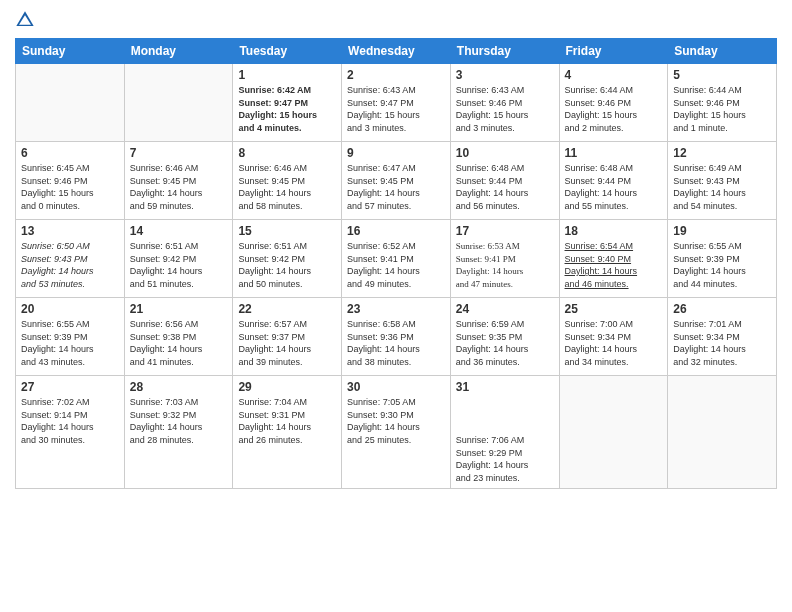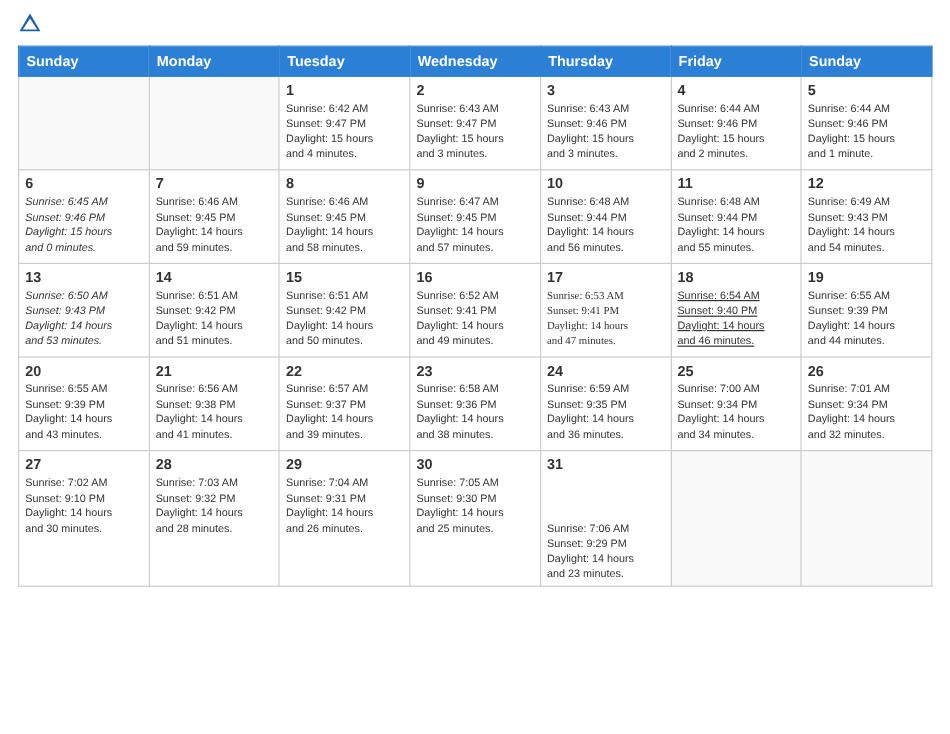--- a/index.html
+++ b/index.html
@@ -119,21 +119,21 @@
           <th>Friday</th>
           <th>Sunday</th>
         </tr>
     </thead>
     <tbody id="calendar-body">
     <tr>
           <td class="empty"></td>
           <td class="empty"></td>
           <td>
             <span class="day-number">1</span>
-            <div class="day-info" style="white-space: pre-line;">Sunrise: 6:42 AM
+            <div class="day-info" style="white-space: pre-line; font-weight: bold;">Sunrise: 6:42 AM
 Sunset: 9:47 PM
 Daylight: 15 hours
 and 4 minutes.</div>
           </td>
           <td>
             <span class="day-number">2</span>
             <div class="day-info" style="white-space: pre-line;">Sunrise: 6:43 AM
 Sunset: 9:47 PM
 Daylight: 15 hours
 and 3 minutes.</div>
@@ -156,21 +156,21 @@
             <span class="day-number">5</span>
             <div class="day-info" style="white-space: pre-line;">Sunrise: 6:44 AM
 Sunset: 9:46 PM
 Daylight: 15 hours
 and 1 minute.</div>
           </td>
         </tr>
         <tr>
           <td>
             <span class="day-number">6</span>
-            <div class="day-info" style="white-space: pre-line; font-style: italic;">Sunrise: 6:45 AM
+            <div class="day-info" style="white-space: pre-line;">Sunrise: 6:45 AM
 Sunset: 9:46 PM
 Daylight: 15 hours
 and 0 minutes.</div>
           </td>
           <td>
             <span class="day-number">7</span>
             <div class="day-info" style="white-space: pre-line;">Sunrise: 6:46 AM
 Sunset: 9:45 PM
 Daylight: 14 hours
 and 59 minutes.</div>
@@ -310,21 +310,21 @@
             <div class="day-info" style="white-space: pre-line;">Sunrise: 7:01 AM
 Sunset: 9:34 PM
 Daylight: 14 hours
 and 32 minutes.</div>
           </td>
         </tr>
         <tr>
           <td>
             <span class="day-number">27</span>
             <div class="day-info" style="white-space: pre-line;">Sunrise: 7:02 AM
-Sunset: 9:10 PM
+Sunset: 9:14 PM
 Daylight: 14 hours
 and 30 minutes.</div>
           </td>
           <td>
             <span class="day-number">28</span>
             <div class="day-info" style="white-space: pre-line;">Sunrise: 7:03 AM
 Sunset: 9:32 PM
 Daylight: 14 hours
 and 28 minutes.</div>
           </td>

